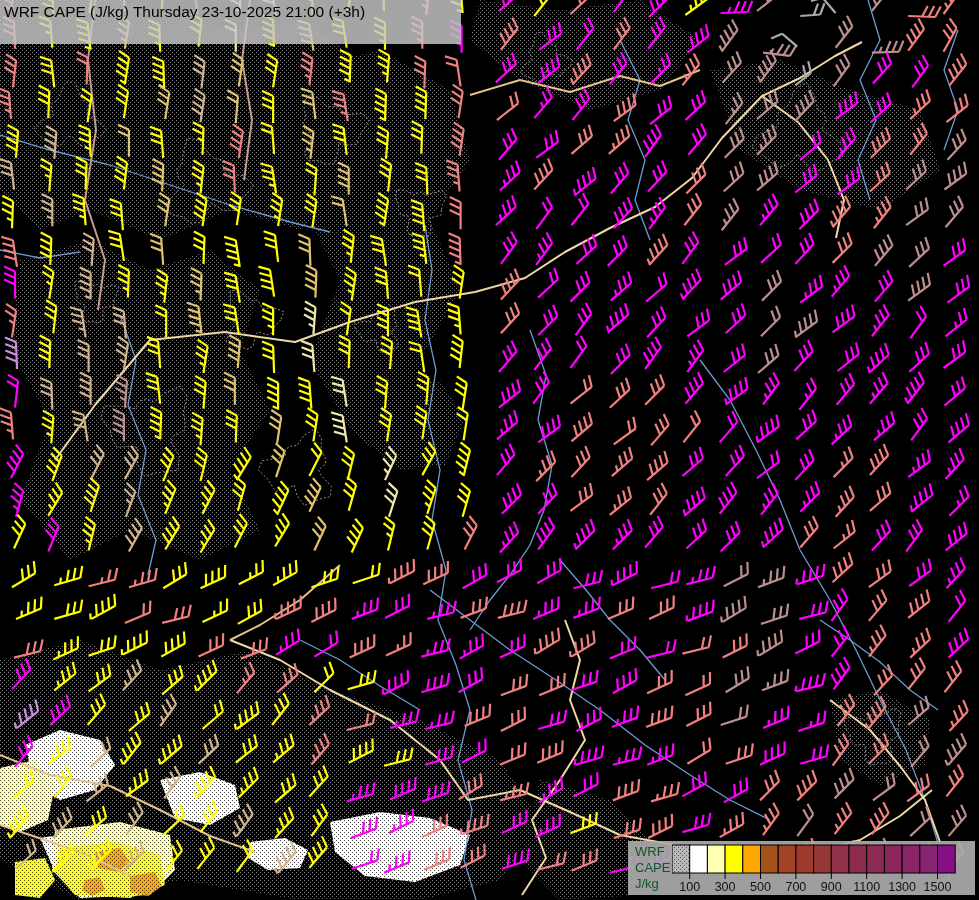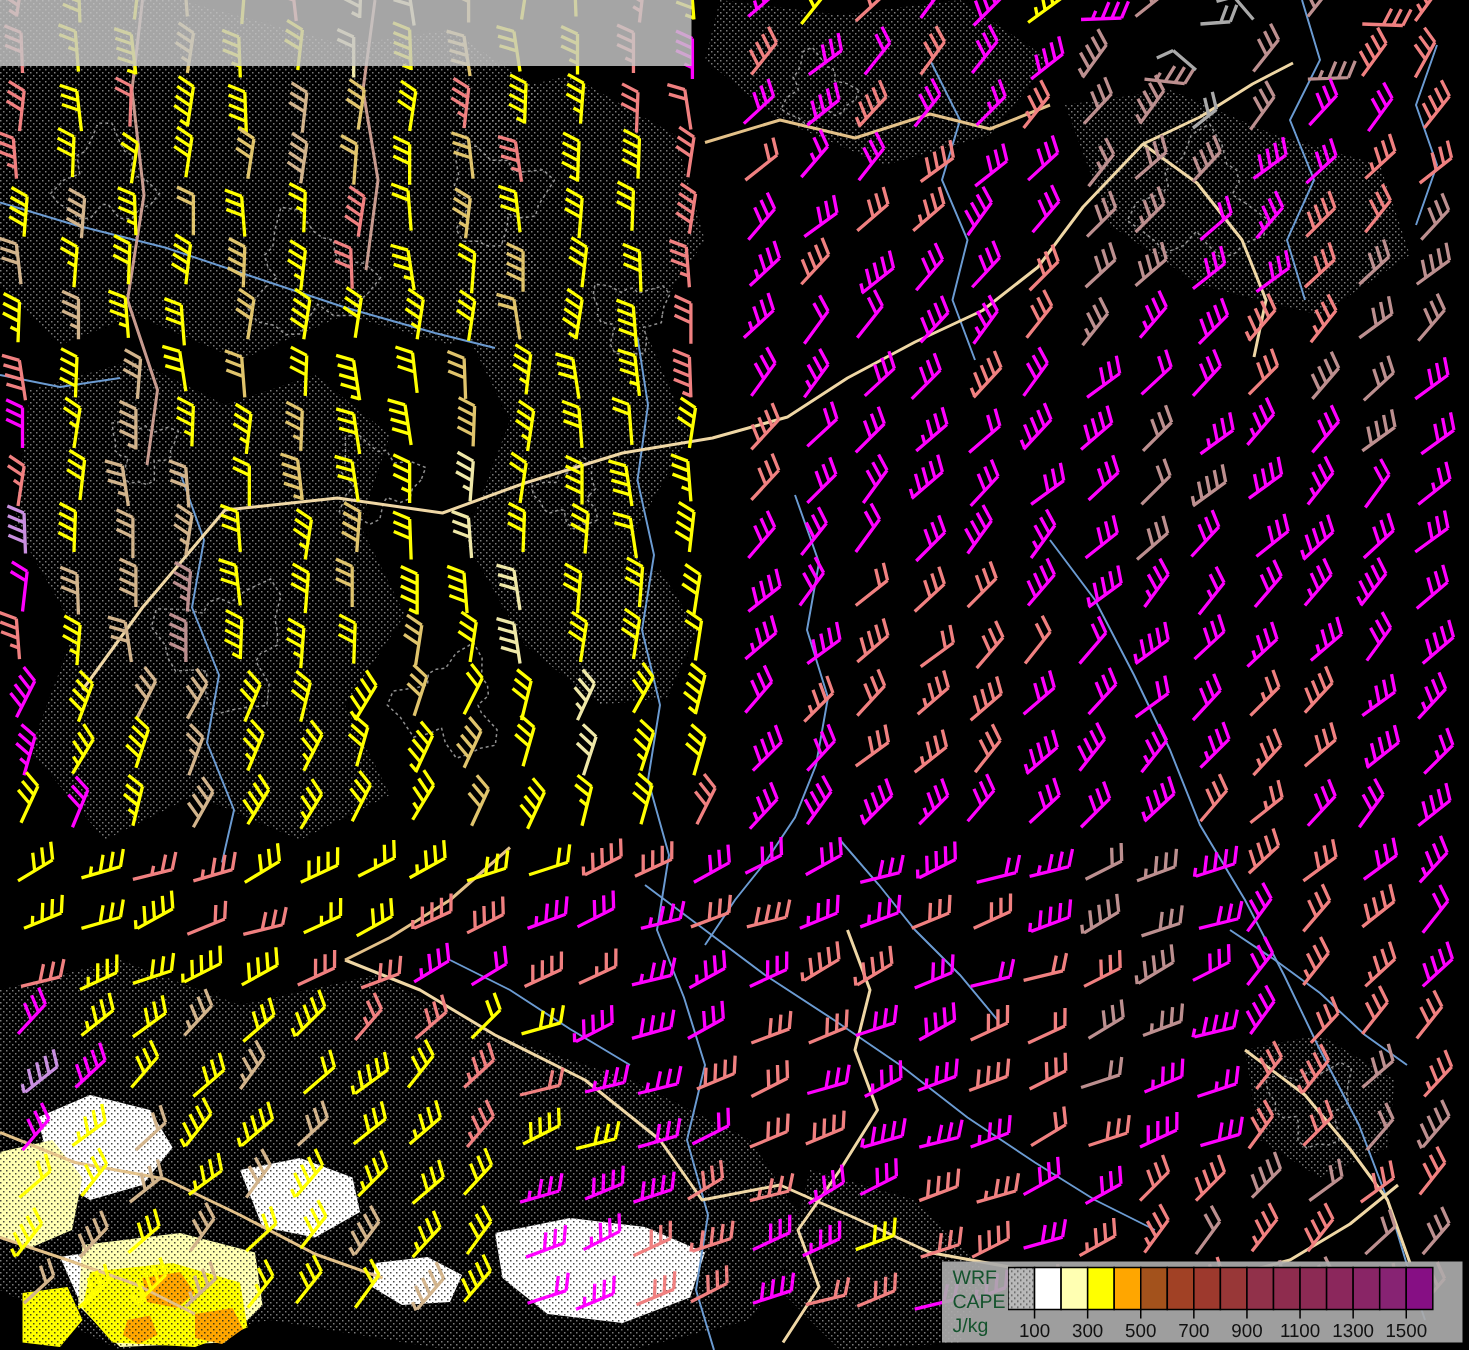--- a/index.html
+++ b/index.html
@@ -745,20 +745,21 @@
       <path d="M682.4 867.8 L706 854.7 M706 854.7 L705.1 842.7 M699.9 858.1 L699 846.1 M693.8 861.5 L692.9 849.5 M687.6 864.9 L686.8 852.9" fill="none" stroke="#f08080" stroke-width="2.2" stroke-linecap="butt"></path>
       <path d="M722.7 871.8 L748.9 865.4 M748.9 865.4 L751.3 853.6 M742.1 867.1 L744.5 855.3 M735.3 868.7 L737.7 857 M728.5 870.4 L730.9 858.6" fill="none" stroke="#f08080" stroke-width="2.2" stroke-linecap="butt"></path>
       <path d="M757 872.8 L778.8 856.9 M778.8 856.9 L776.5 845.1 M773.1 861 L770.8 849.2 M767.5 865.1 L765.2 853.4" fill="none" stroke="#bc8f8f" stroke-width="2.2" stroke-linecap="butt"></path>
       <path d="M795.3 867.8 L815.1 849.5 M815.1 849.5 L811.4 838 M810 854.2 L806.3 842.8 M804.8 859 L803 853.3" fill="none" stroke="#f08080" stroke-width="2.2" stroke-linecap="butt"></path>
       <path d="M833.6 867.8 L855.4 851.9 M855.4 851.9 L853.1 840.1 M849.7 856 L847.4 844.2 M844.1 860.1 L841.8 848.4" fill="none" stroke="#bc8f8f" stroke-width="2.2" stroke-linecap="butt"></path>
       <path d="M871.9 869.8 L888.7 848.6 M888.7 848.6 L883.3 837.9 M884.3 854.1 L878.9 843.4 M880 859.6 L874.6 848.9 M875.6 865.1 L872.9 859.7" fill="none" stroke="#bc8f8f" stroke-width="2.2" stroke-linecap="butt"></path>
       <path d="M909.2 869.8 L931 853.9 M931 853.9 L928.7 842.1 M925.3 858 L923 846.2 M919.7 862.1 L917.4 850.4 M914 866.3 L911.7 854.5" fill="none" stroke="#f08080" stroke-width="2.2" stroke-linecap="butt"></path>
       <path d="M945.5 872.8 L963.1 852.3 M963.1 852.3 L958.1 841.4 M958.5 857.6 L953.6 846.7" fill="none" stroke="#f08080" stroke-width="2.2" stroke-linecap="butt"></path>
     </svg>
   <div id="titlebox">
+    <div>WRF CAPE (J/kg) Thursday 23-10-2025 21:00 (+3h)</div>
   </div>
   <div id="legend">
     <div id="legend-labels">
       <div>WRF</div>
       <div>CAPE</div>
       <div>J/kg</div>
     </div>
     <svg id="colorbar" width="300" height="54">
         <defs>
           <pattern id="legDots" width="4" height="4" patternUnits="userSpaceOnUse">

